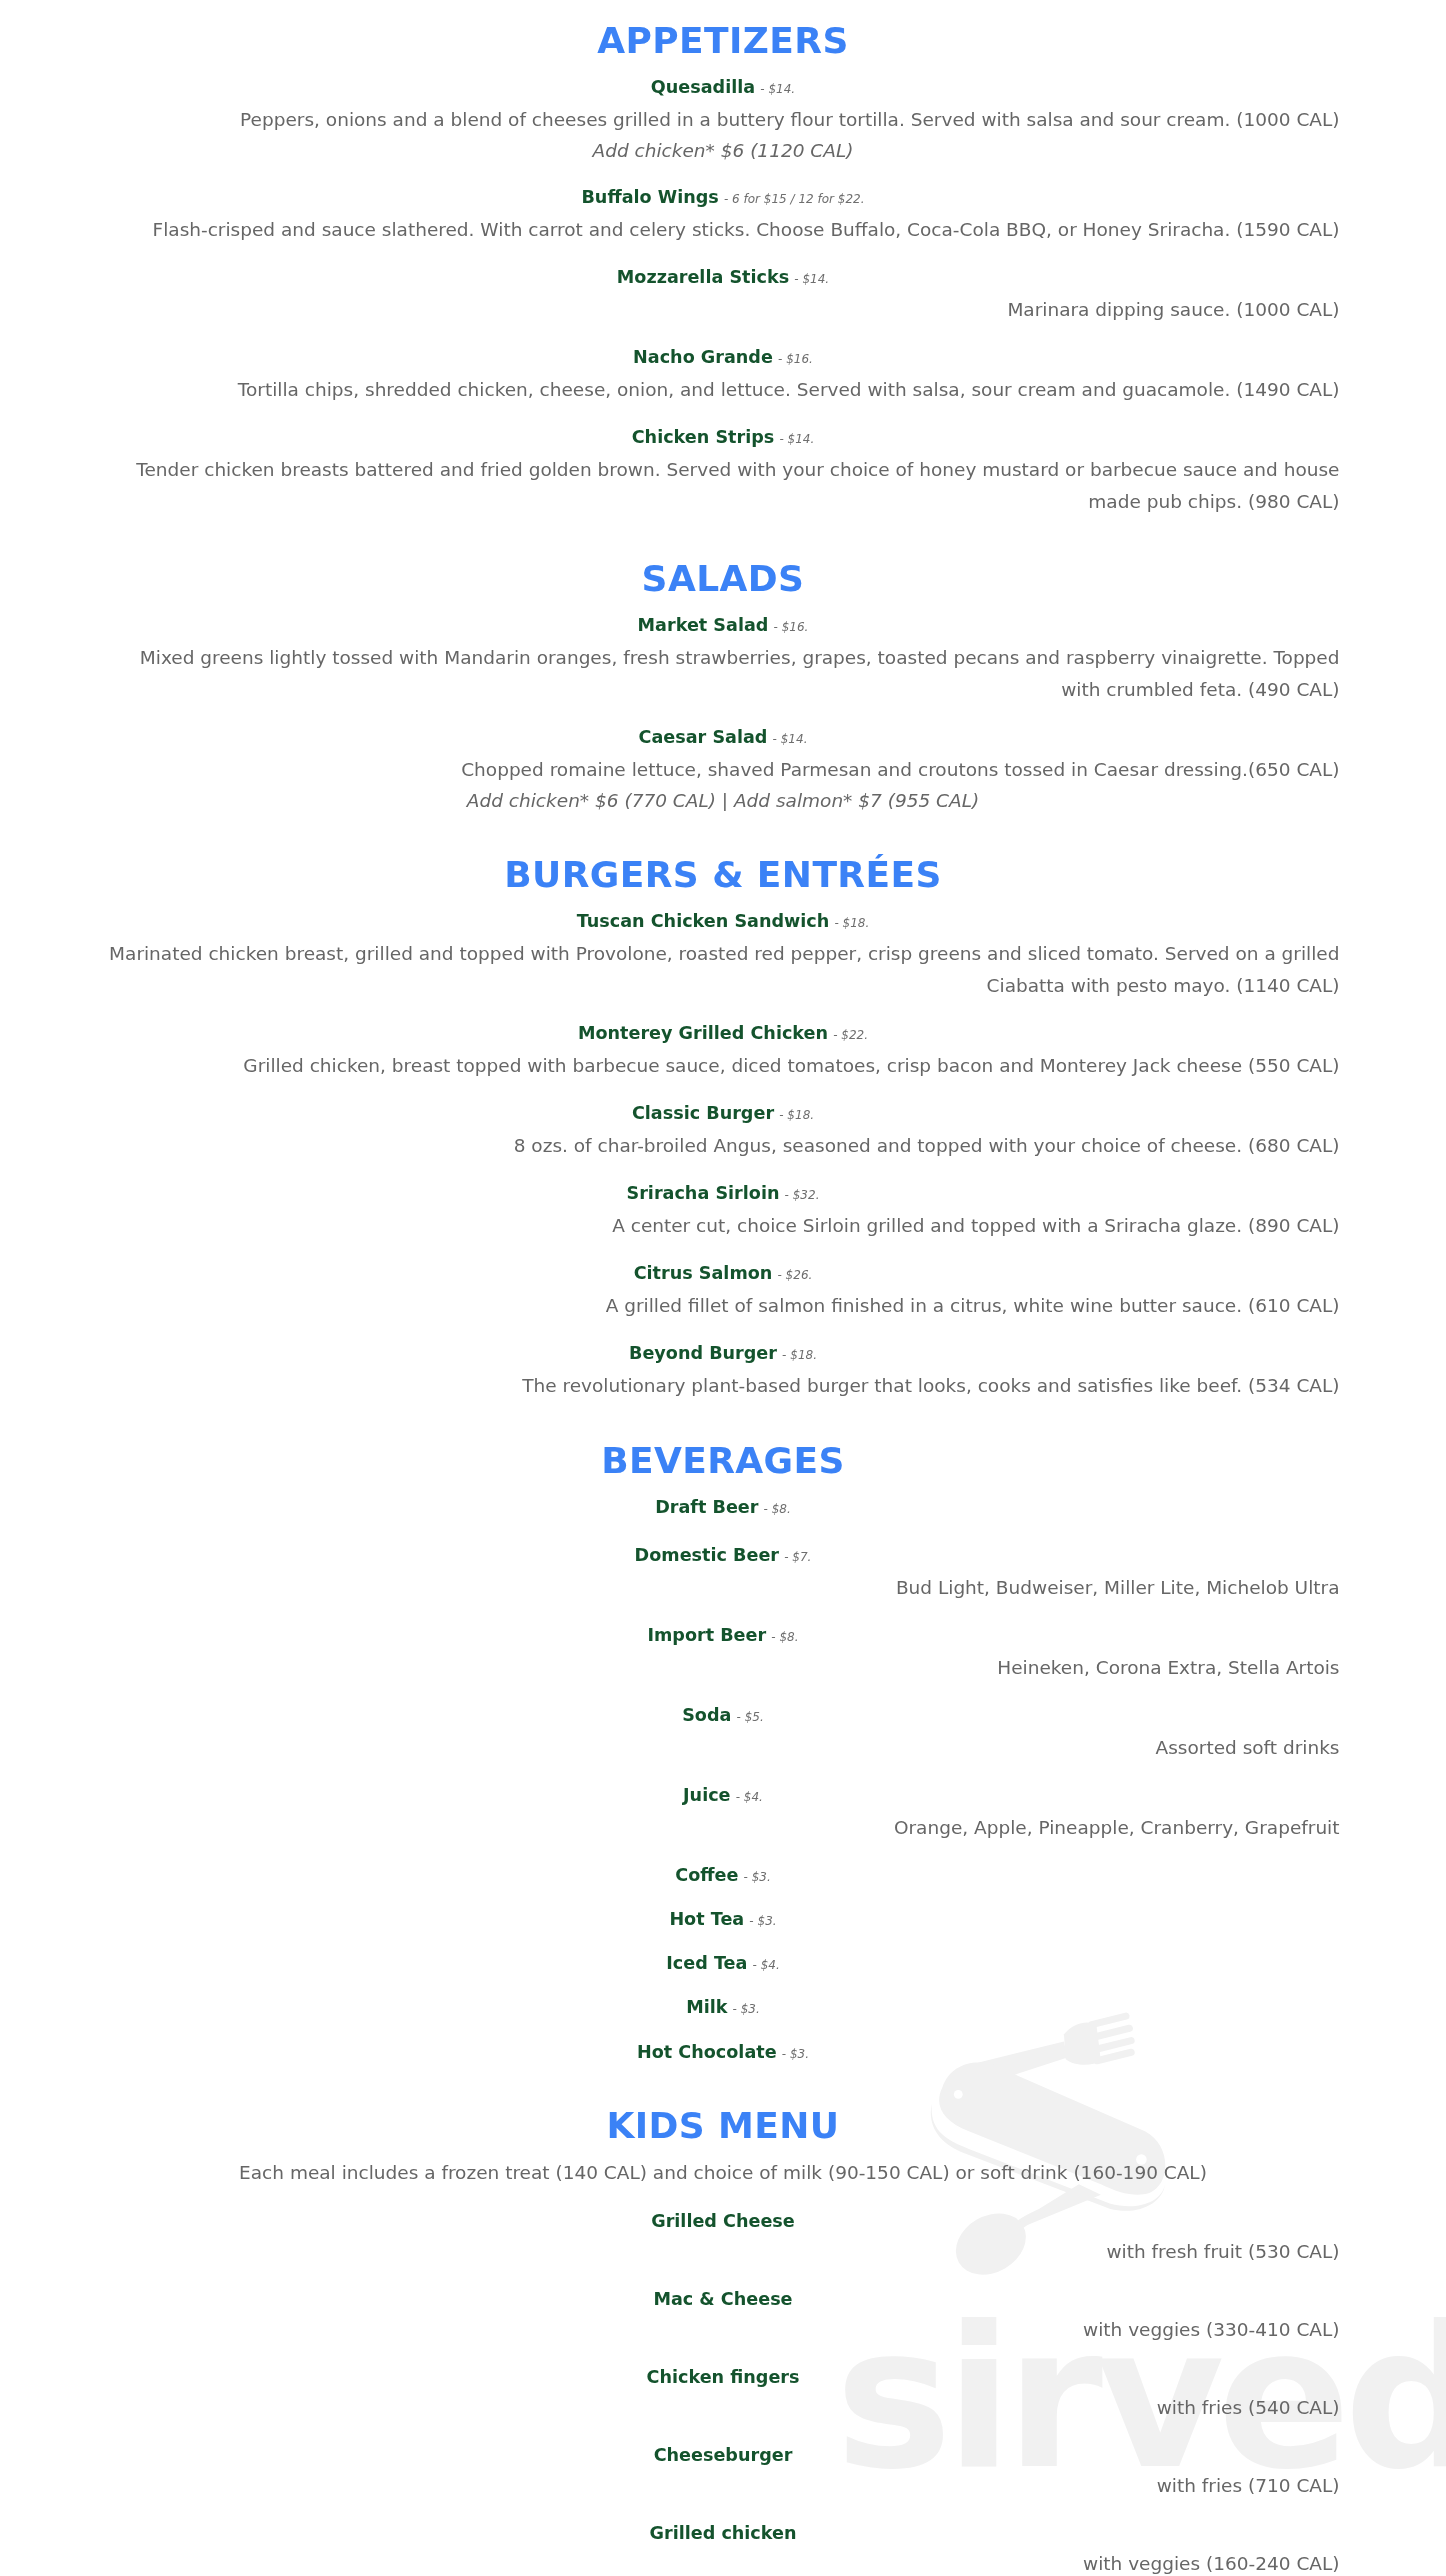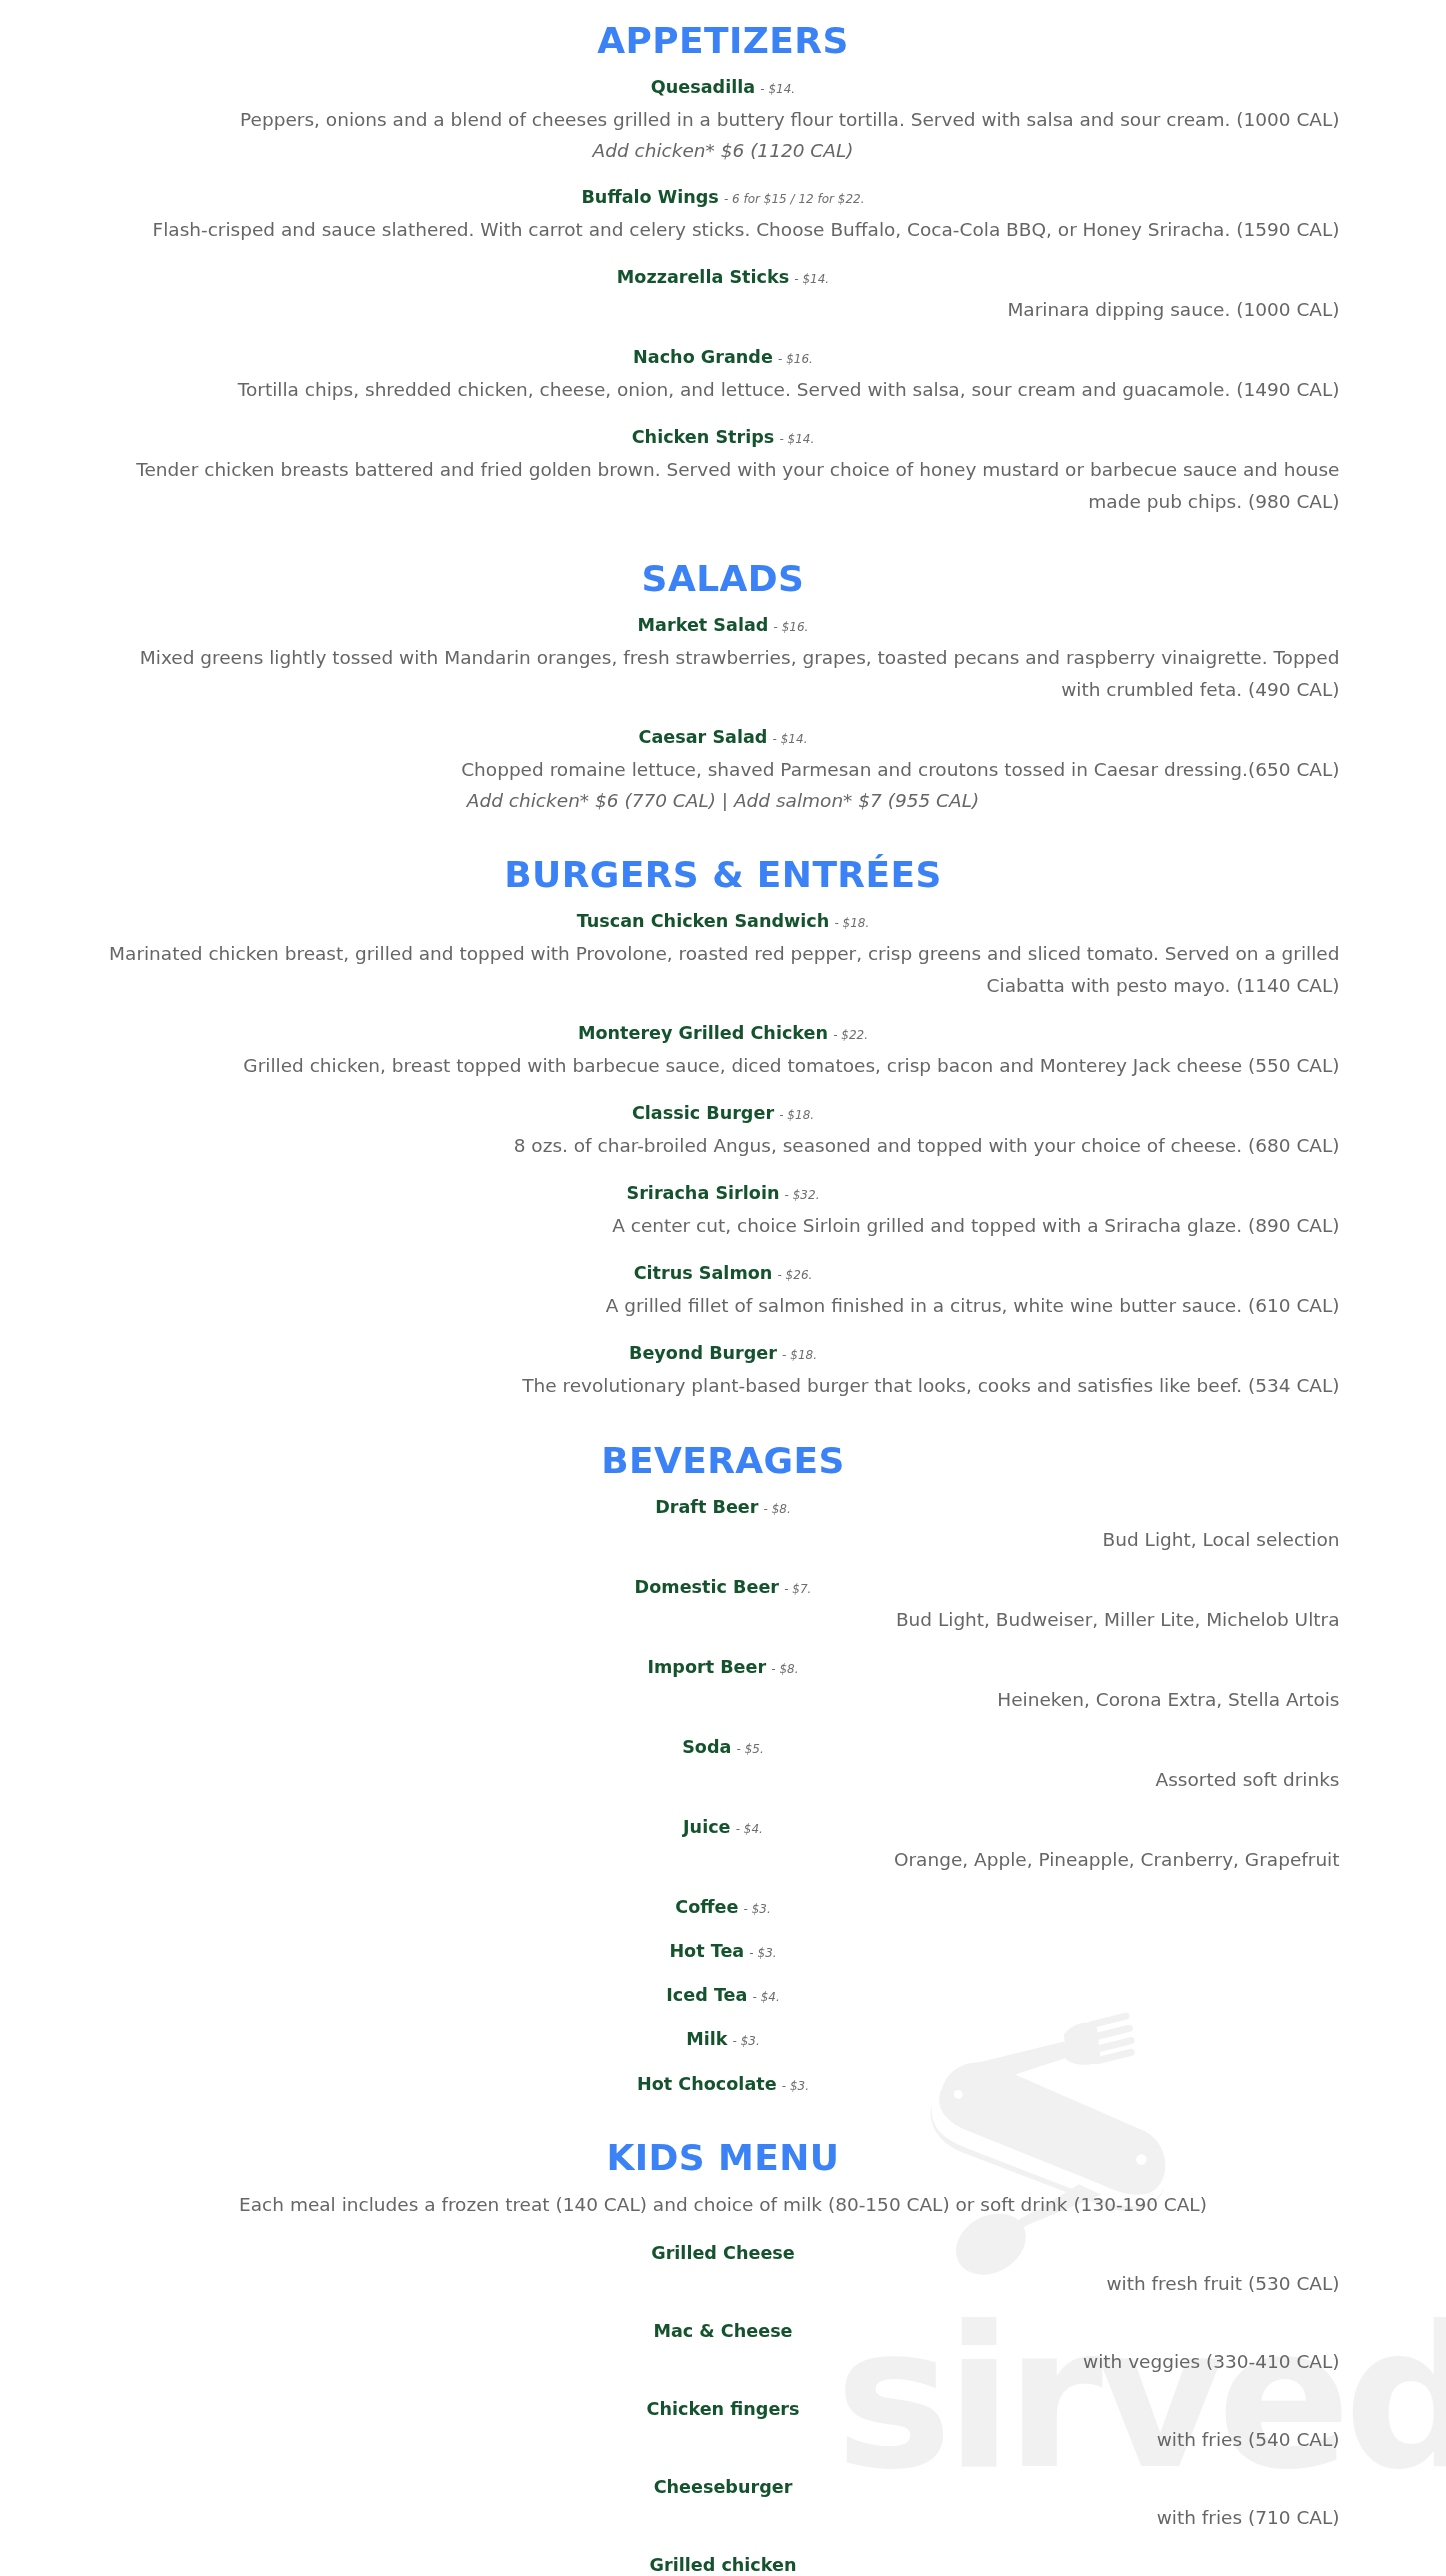--- a/index.html
+++ b/index.html
@@ -190,21 +190,20 @@
     <div class="item">
       <div class="item-name-line"><span class="item-name">Beyond Burger</span> <span class="item-price">- $18.</span></div>
       <div class="item-desc">The revolutionary plant-based burger that looks, cooks and satisfies like beef. (534 CAL)</div>
     </div>
   </section>
 
   <section class="section sec-beverages">
     <h2 class="section-title">BEVERAGES</h2>
     <div class="item">
       <div class="item-name-line"><span class="item-name">Draft Beer</span> <span class="item-price">- $8.</span></div>
-      <div class="item-desc">Bud Light, Local selection</div>
     </div>
     <div class="item">
       <div class="item-name-line"><span class="item-name">Domestic Beer</span> <span class="item-price">- $7.</span></div>
       <div class="item-desc">Bud Light, Budweiser, Miller Lite, Michelob Ultra</div>
     </div>
     <div class="item">
       <div class="item-name-line"><span class="item-name">Import Beer</span> <span class="item-price">- $8.</span></div>
       <div class="item-desc">Heineken, Corona Extra, Stella Artois</div>
     </div>
     <div class="item">
@@ -227,21 +226,21 @@
     <div class="item compact">
       <div class="item-name-line"><span class="item-name">Milk</span> <span class="item-price">- $3.</span></div>
     </div>
     <div class="item compact">
       <div class="item-name-line"><span class="item-name">Hot Chocolate</span> <span class="item-price">- $3.</span></div>
     </div>
   </section>
 
   <section class="section sec-kids">
     <h2 class="section-title">KIDS MENU</h2>
-    <p class="section-note">Each meal includes a frozen treat (140 CAL) and choice of milk (80-150 CAL) or soft drink (130-190 CAL)</p>
+    <p class="section-note">Each meal includes a frozen treat (140 CAL) and choice of milk (90-150 CAL) or soft drink (160-190 CAL)</p>
     <div class="item">
       <div class="item-name-line"><span class="item-name">Grilled Cheese</span></div>
       <div class="item-desc">with fresh fruit (530 CAL)</div>
     </div>
     <div class="item">
       <div class="item-name-line"><span class="item-name">Mac &amp; Cheese</span></div>
       <div class="item-desc">with veggies (330-410 CAL)</div>
     </div>
     <div class="item">
       <div class="item-name-line"><span class="item-name">Chicken fingers</span></div>

